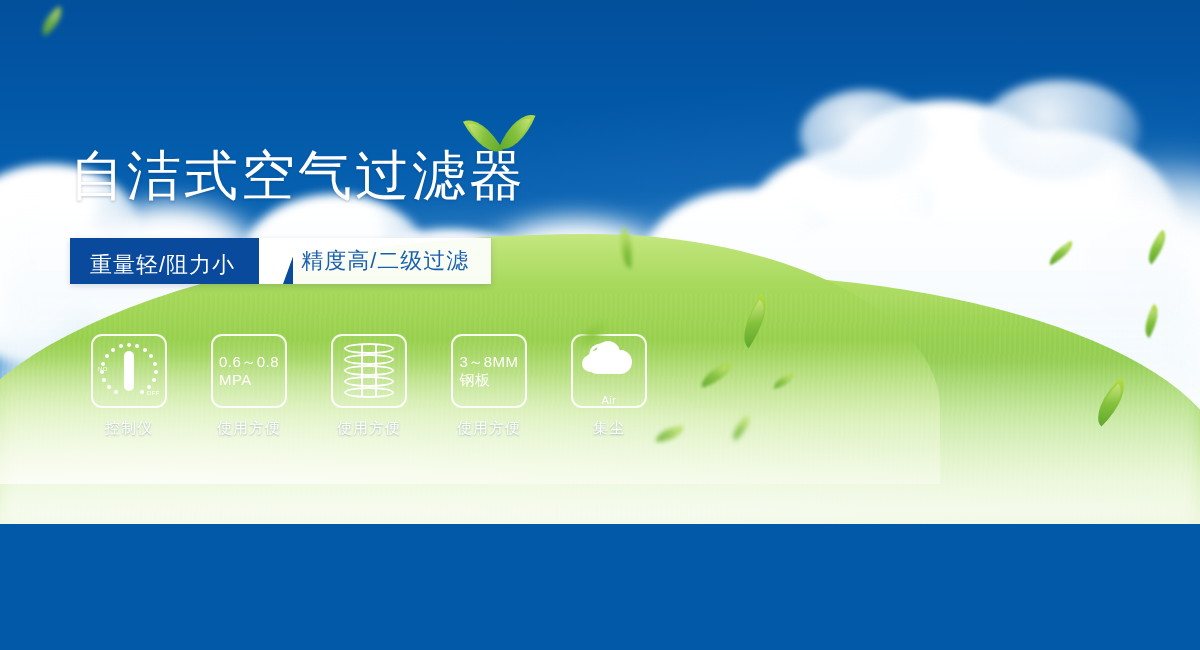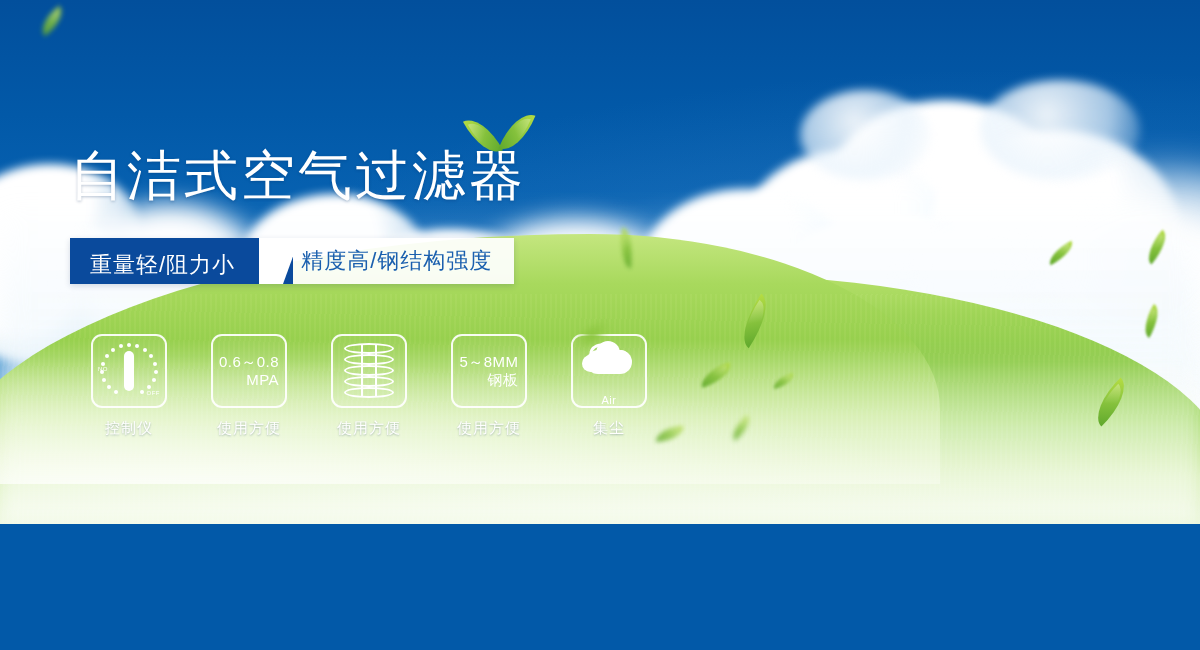--- a/index.html
+++ b/index.html
@@ -130,21 +130,21 @@
   
   .features {
     position:absolute; left:70px; top:334px;
     display:flex; gap:2px;
   }
   .feature { width:118px; display:flex; flex-direction:column; align-items:center; }
   .fbox {
     width:76px; height:74px; border:2px solid rgba(255,255,255,.92);
     border-radius:11px; position:relative;
     display:flex; flex-direction:column; align-items:center; justify-content:center;
-    color:#ffffff; text-align:right;
+    color:#ffffff; text-align:left;
     background:rgba(255,255,255,.06);
   }
   .fbox-text { font-size:15px; line-height:1.22; letter-spacing:.5px; }
   .flabel { margin-top:11px; font-size:15px; color:#ffffff; letter-spacing:1px; text-shadow:0 1px 2px rgba(0,40,90,.3); }
 
   
   .dial { position:relative; width:60px; height:58px; }
   .dial .dot { position:absolute; width:4px; height:4px; border-radius:50%; background:#fff; }
   .dial .needle {
     position:absolute; left:50%; top:9px; margin-left:-5px;
@@ -248,21 +248,21 @@
     <div class="sprout">
       <div class="leaf l1"></div>
       <div class="leaf l2"></div>
     </div>
 
     <div class="title">自洁式空气过滤器</div>
 
     <div class="subbar">
       <div class="sub-left">重量轻/阻力小</div>
       <div class="sub-slash"></div>
-      <div class="sub-right">精度高/钢结构强度</div>
+      <div class="sub-right">精度高/二级过滤</div>
     </div>
 
     <div class="features">
 
       <div class="feature">
         <div class="fbox">
           <div class="dial">
             <div class="dot" style="left:28px; top:1px;"></div>
             <div class="dot" style="left:36px; top:2px;"></div>
             <div class="dot" style="left:44px; top:6px;"></div>
@@ -305,21 +305,21 @@
             <div class="disc" style="top:22px;"></div>
             <div class="disc" style="top:33px;"></div>
             <div class="disc" style="top:44px;"></div>
           </div>
         </div>
         <div class="flabel">使用方便</div>
       </div>
 
       <div class="feature">
         <div class="fbox">
-          <div class="fbox-text" style="white-space:pre-line;">5～8MM
+          <div class="fbox-text" style="white-space:pre-line;">3～8MM
 钢板</div>
         </div>
         <div class="flabel">使用方便</div>
       </div>
 
       <div class="feature">
         <div class="fbox">
           <div class="cloudicon">
             <div class="greenray"></div>
             <div class="csmall"></div>

